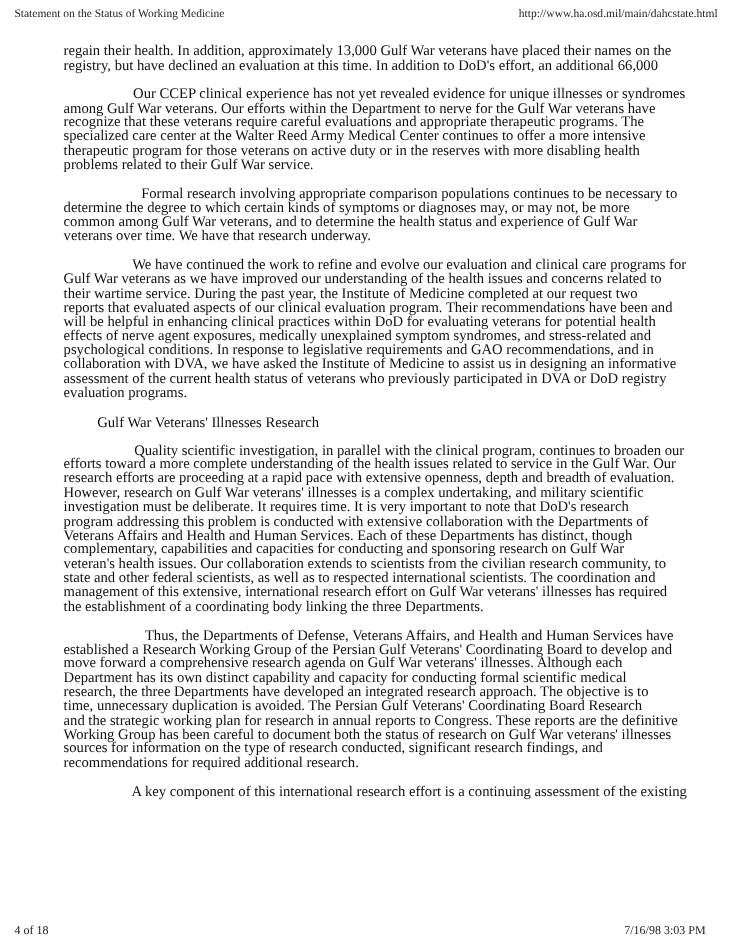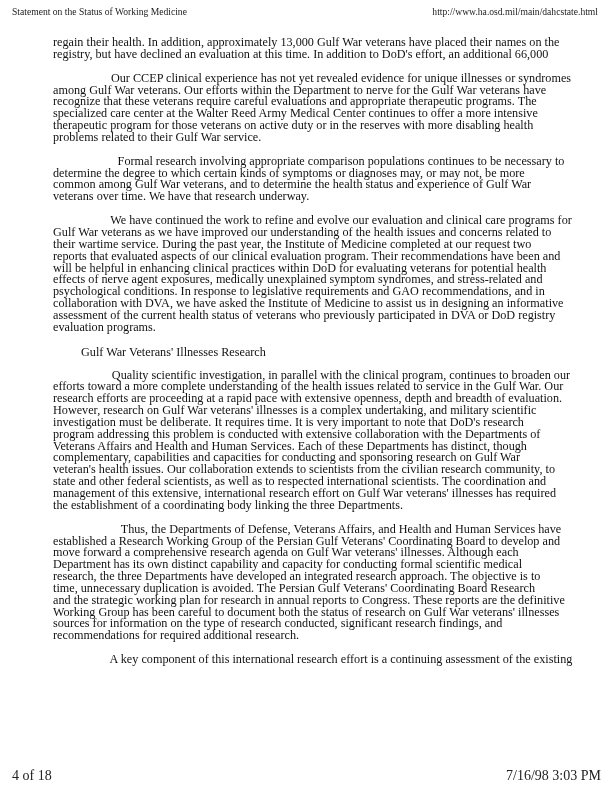--- a/index.html
+++ b/index.html
@@ -18,22 +18,22 @@
     font-size: 12.2px; line-height: 11.85px;
   }
   .para { margin: 0 0 12px 0; }
   .para .line { display: block; white-space: nowrap; }
   .para .line.first { text-indent: 28px; text-align: center; }
   .heading {
     font-weight: normal; margin: 0 0 12px 28px; white-space: nowrap;
     font-size: 12.2px; line-height: 12px;
   }
   .footer {
-    position: absolute; top: 770px; left: 12px; right: 10px; height: 14px;
-    font-size: 14px; line-height: 12px; color: #222; text-decoration: underline;
+    position: absolute; top: 770px; left: 12px; right: 23px; height: 14px;
+    font-size: 10px; line-height: 12px; color: #222; text-decoration: underline;
   }
   .footer .left { position: absolute; left: 0; top: 0; }
   .footer .right { position: absolute; right: 0; top: 0; }
 </style>
 </head>
 <body>
 
 <div class="header">
   <span class="left">Statement on the Status of Working Medicine</span>
   <span class="right">http://www.ha.osd.mil/main/dahcstate.html</span>

